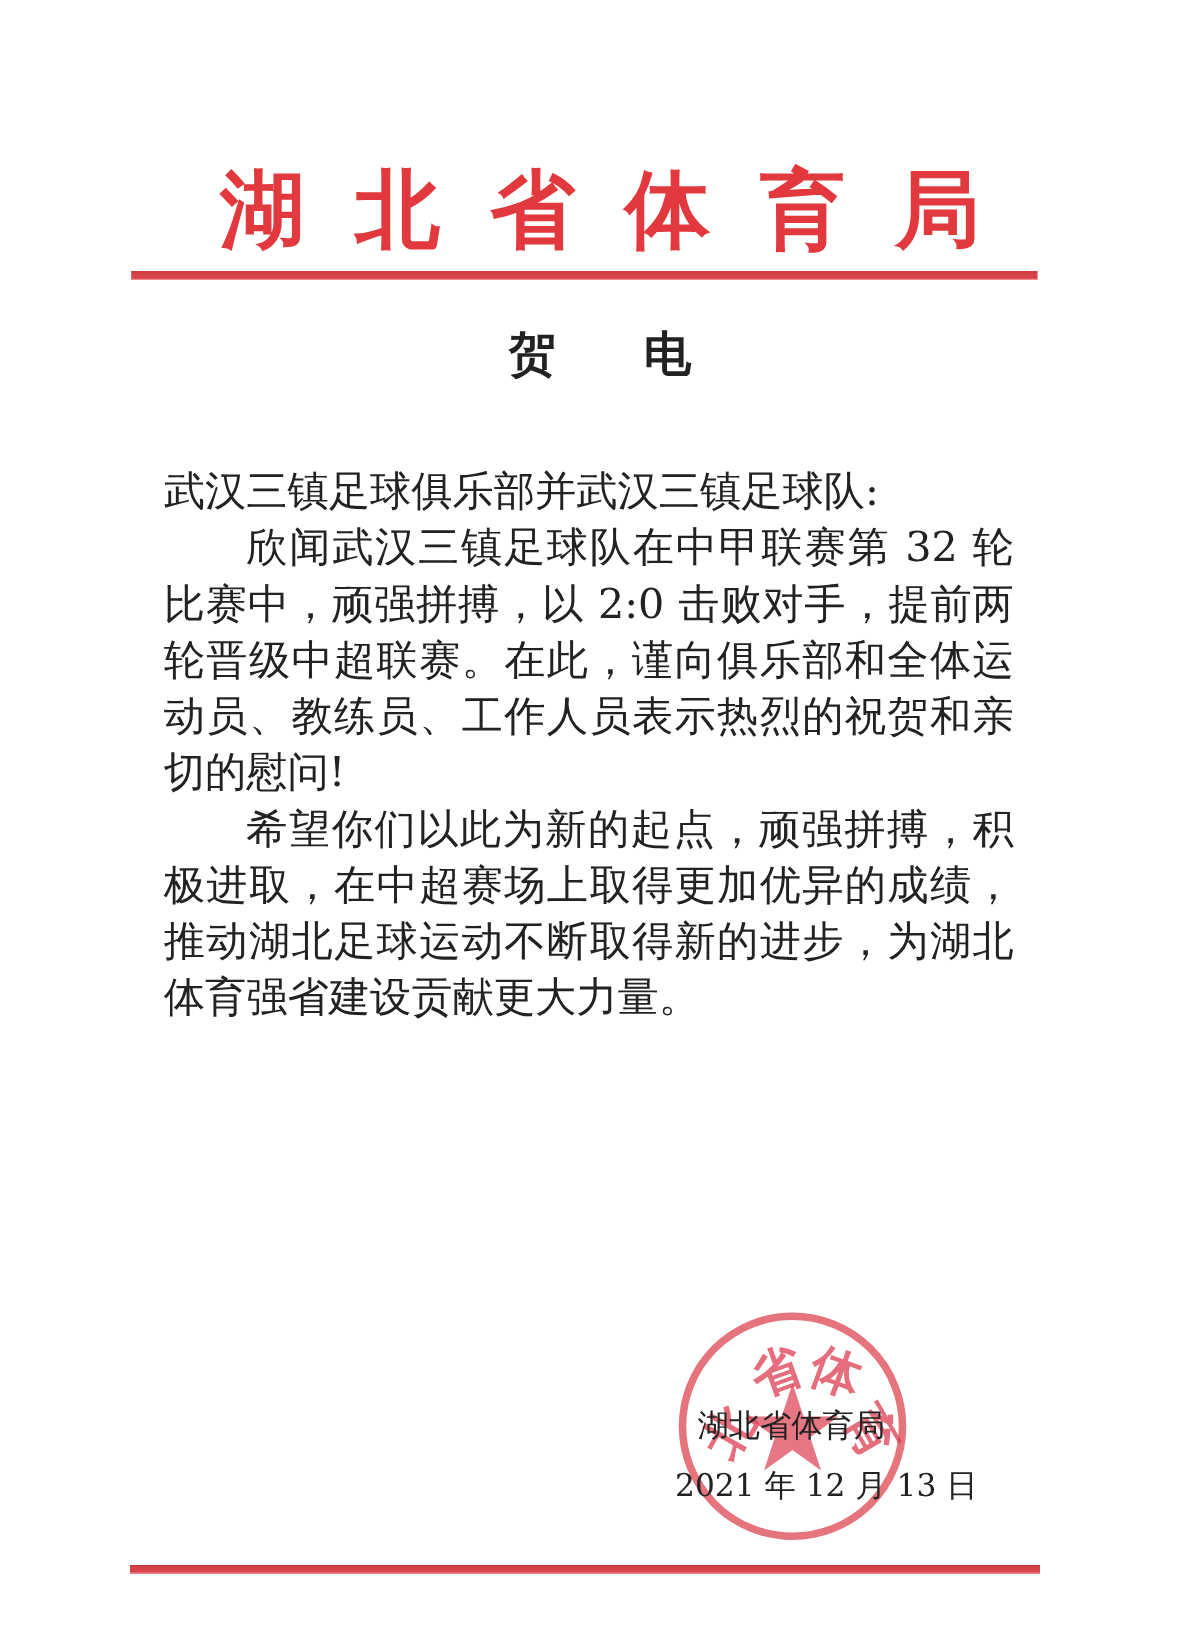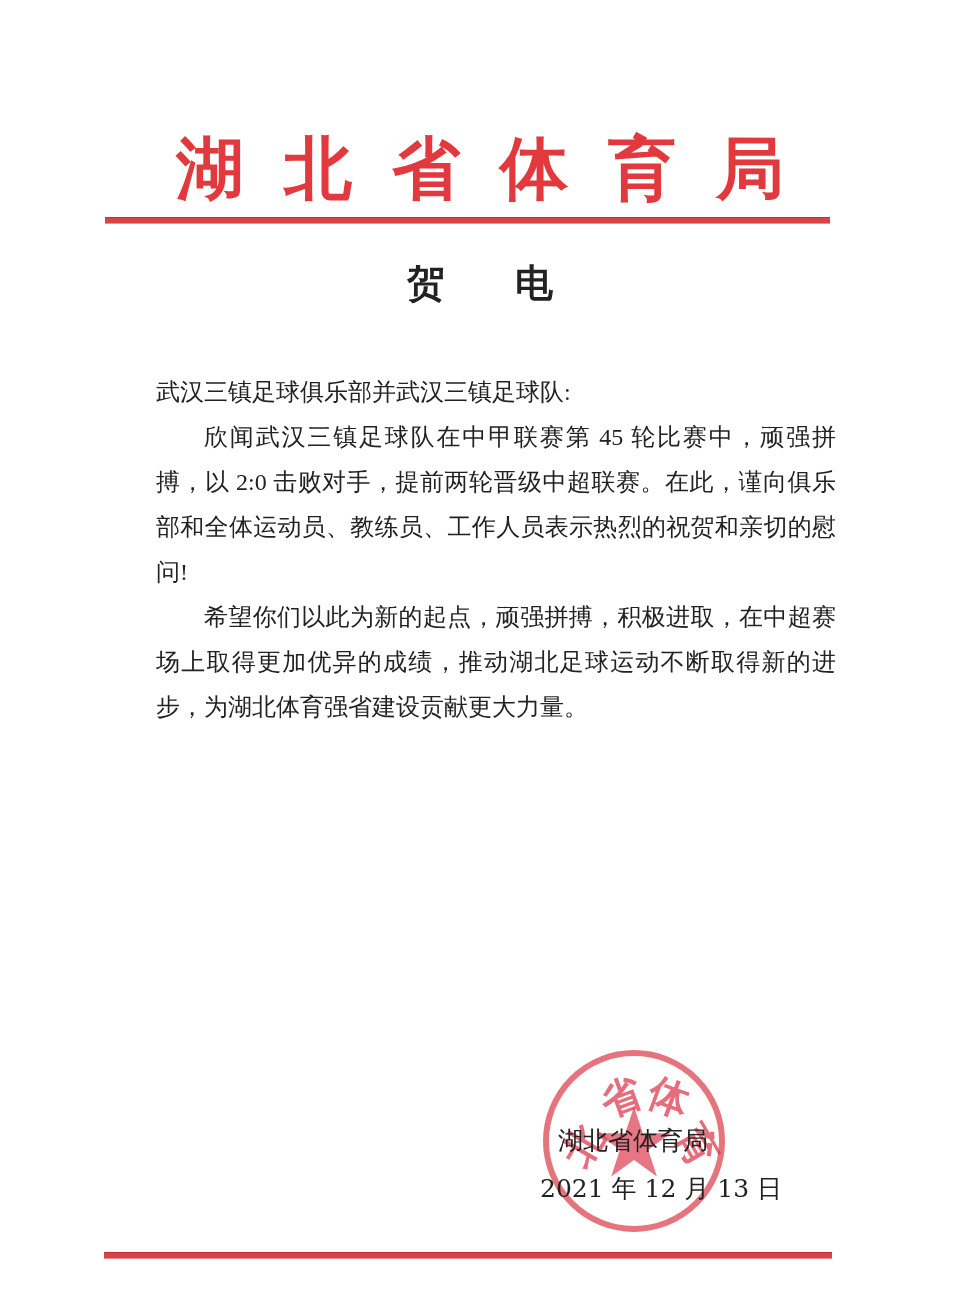--- a/index.html
+++ b/index.html
@@ -8,43 +8,43 @@
   .letterhead { position: absolute; left: 0; top: 128px; width: 960px; text-align: center;
     font-family: "DejaVu Serif", serif; font-weight: bold; font-size: 68px; color: #e2393e;
     letter-spacing: 40px; padding-left: 40px; box-sizing: border-box; line-height: 80px; }
   .rule { position: absolute; left: 105px; width: 725px; height: 5px; background: #d8434a;
     border-top: 1px solid #b33; border-bottom: 1px solid #f08a8d; }
   .rule.top { top: 217px; }
   .rule.bottom { top: 1252px; left: 104px; width: 728px; }
   .doc-title { position: absolute; top: 258px; left: 0; width: 960px; text-align: center;
     font-weight: bold; font-size: 38px; letter-spacing: 70px; padding-left: 70px; box-sizing: border-box;
     line-height: 50px; color: #222; }
-  .body { position: absolute; left: 156px; top: 370px; width: 680px; font-size: 24px;
-    line-height: 45px; color: #222; font-family: Liberation Serif, serif; }
+  .body { position: absolute; left: 131px; top: 370px; width: 680px; font-size: 33px;
+    line-height: 45px; color: #222; }
   .body p { margin: 0; text-indent: 2em; text-align: justify; }
   .body p.salutation { text-indent: 0; }
   .seal { position: absolute; left: 543px; top: 1050px; width: 182px; height: 182px;
     border-radius: 50%; border: 6px solid rgba(220,70,80,0.75); box-sizing: border-box; }
   .seal-star { position: absolute; left: 50%; top: 50%; transform: translate(-50%,-48%);
     font-size: 96px; color: rgba(220,60,80,0.7); line-height: 1; font-family: "DejaVu Sans", sans-serif; }
   .seal-text { position: absolute; font-size: 40px; color: rgba(220,60,80,0.75); font-weight: bold; }
   .signature { position: absolute; left: 558px; top: 1117px; font-size: 25px; color: #222; line-height: 48px; }
   .date { position: absolute; left: 540px; top: 1165px; font-size: 25px; color: #222; line-height: 48px; }
 </style>
 </head>
 <body>
 
 <div class="letterhead">湖北省体育局</div>
 <div class="rule top"></div>
 
 <div class="doc-title">贺电</div>
 
 <div class="body">
   <p class="salutation">武汉三镇足球俱乐部并武汉三镇足球队:</p>
-  <p>欣闻武汉三镇足球队在中甲联赛第 45 轮比赛中，顽强拼搏，以 2:0 击败对手，提前两轮晋级中超联赛。在此，谨向俱乐部和全体运动员、教练员、工作人员表示热烈的祝贺和亲切的慰问!</p>
+  <p>欣闻武汉三镇足球队在中甲联赛第 32 轮比赛中，顽强拼搏，以 2:0 击败对手，提前两轮晋级中超联赛。在此，谨向俱乐部和全体运动员、教练员、工作人员表示热烈的祝贺和亲切的慰问!</p>
   <p>希望你们以此为新的起点，顽强拼搏，积极进取，在中超赛场上取得更加优异的成绩，推动湖北足球运动不断取得新的进步，为湖北体育强省建设贡献更大力量。</p>
 </div>
 
 <div class="seal">
   <span class="seal-star">★</span>
   <span class="seal-text" style="left:14px;top:62px;transform:rotate(-60deg);">北</span>
   <span class="seal-text" style="left:52px;top:14px;transform:rotate(-20deg);">省</span>
   <span class="seal-text" style="left:100px;top:14px;transform:rotate(20deg);">体</span>
   <span class="seal-text" style="left:128px;top:62px;transform:rotate(60deg);">育</span>
 </div>

